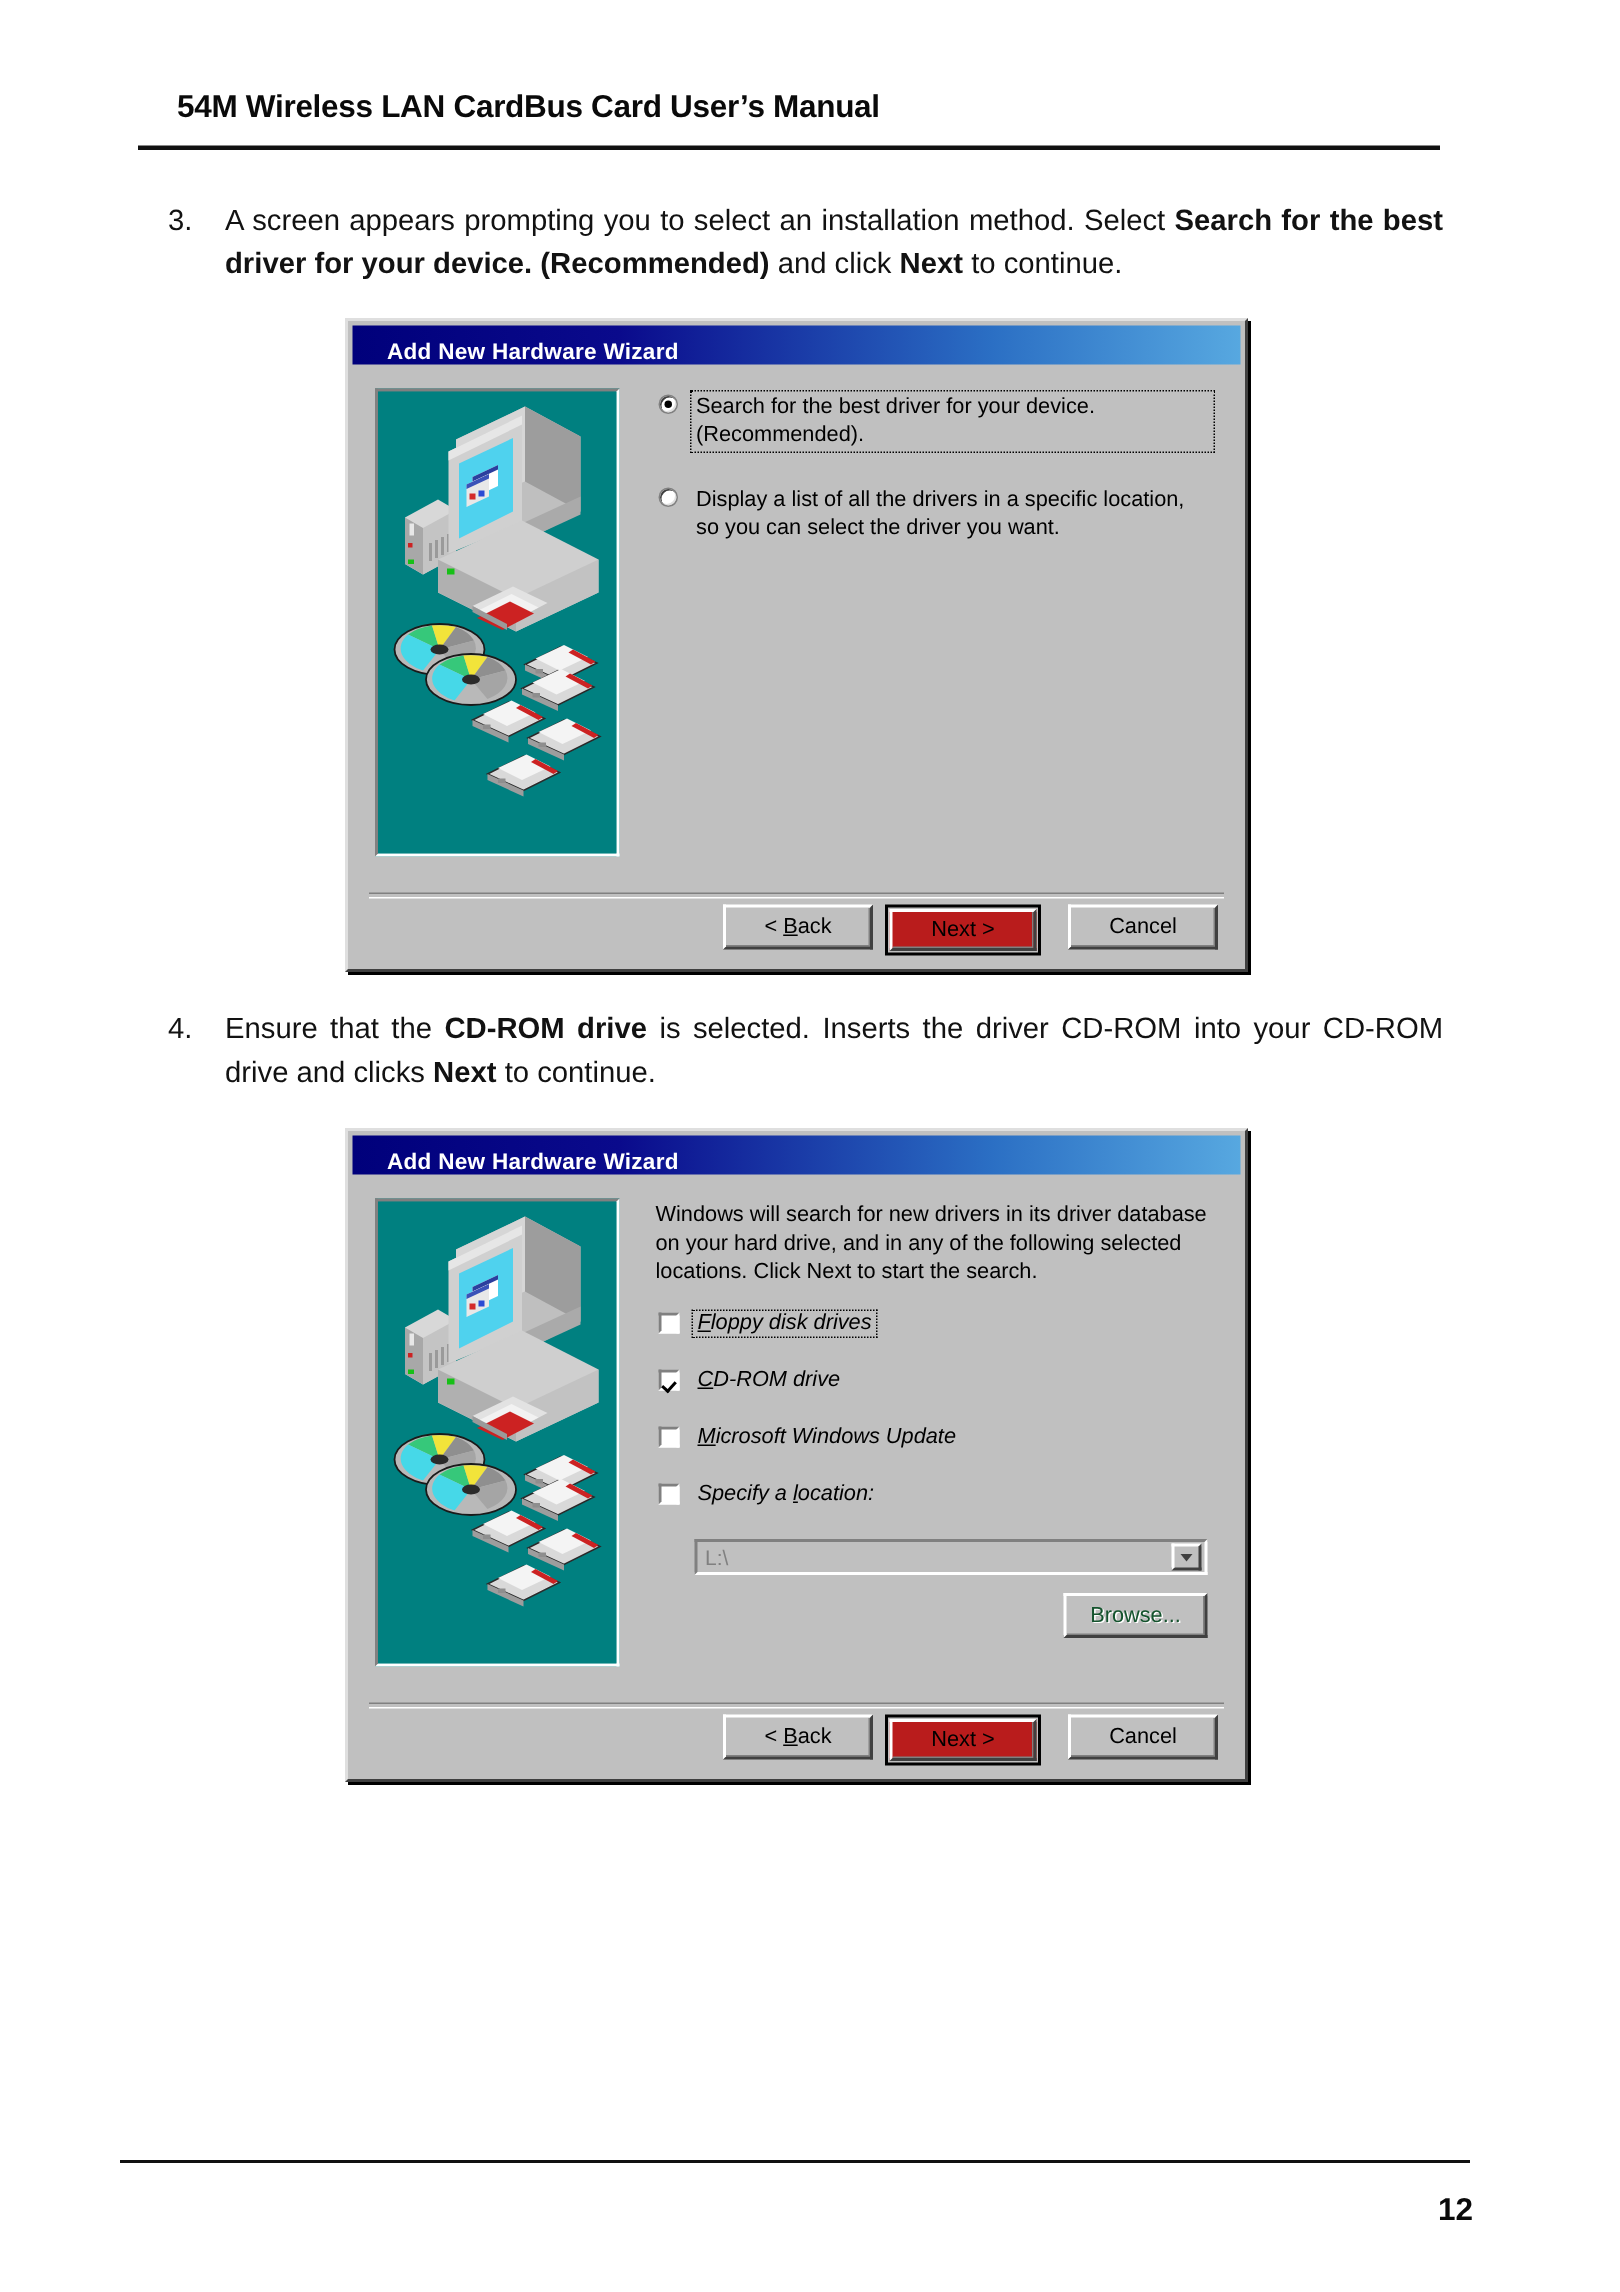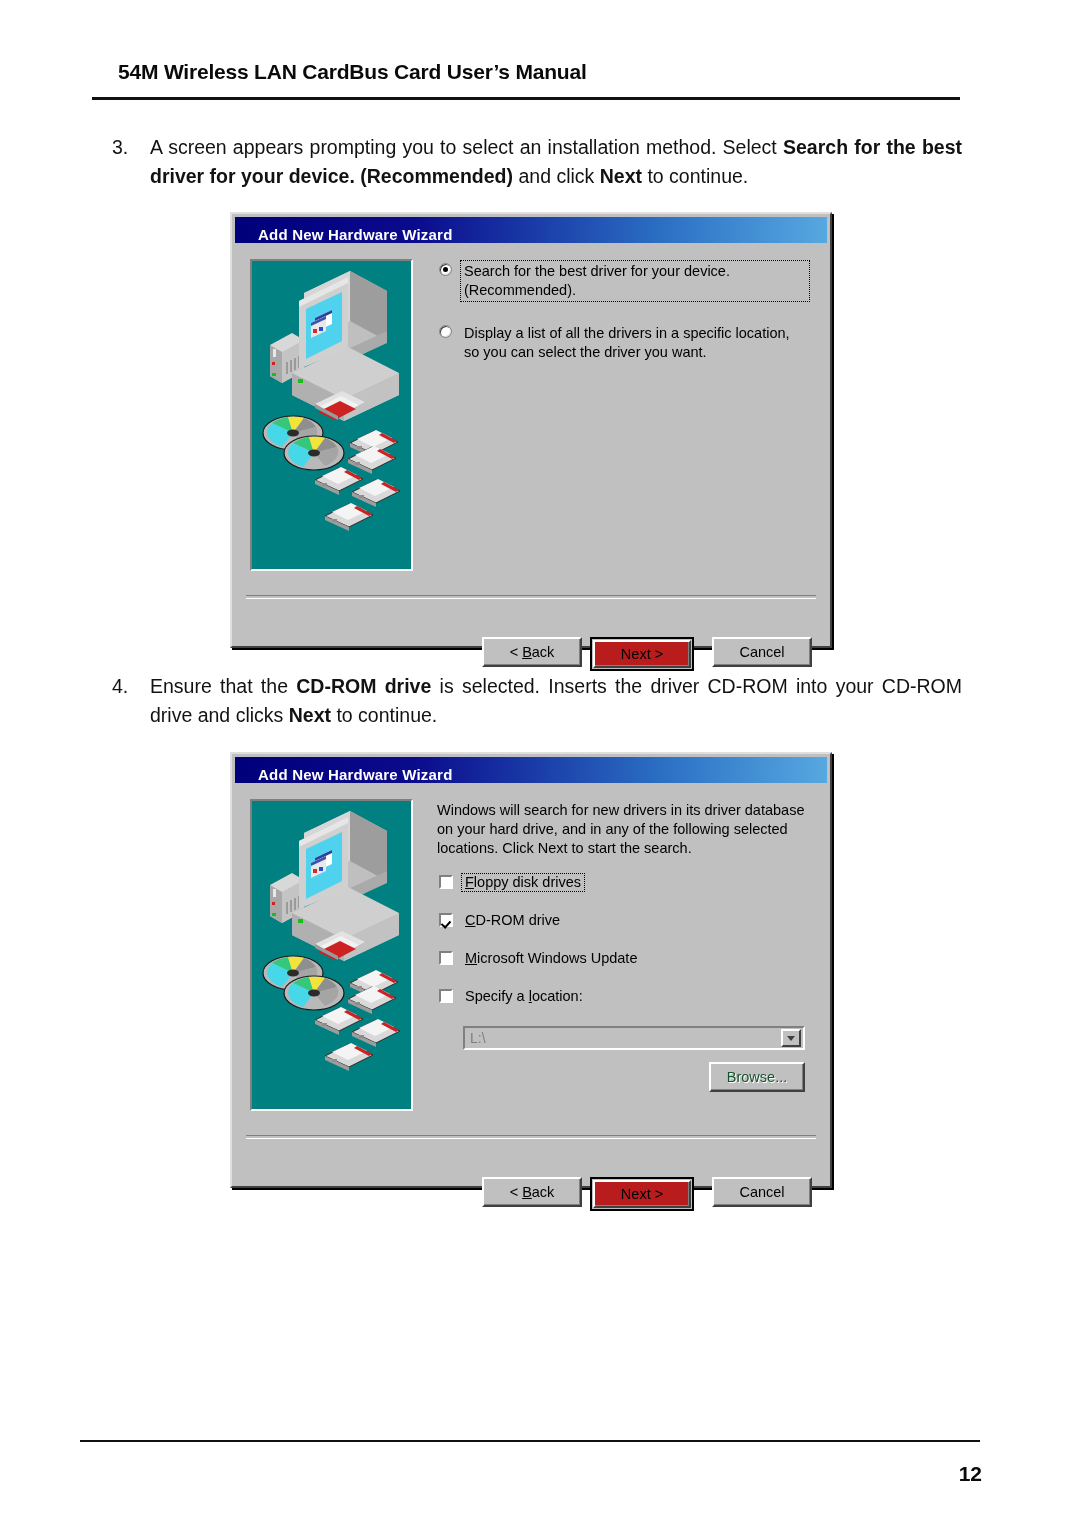--- a/index.html
+++ b/index.html
@@ -214,20 +214,21 @@
     left: 2px; top: 4px;
     width: 4px; height: 7px;
     border: solid #000;
     border-width: 0 2px 2px 0;
     transform: rotate(42deg);
   }
   .check-label {
     font-size: 14.5px;
     line-height: 17px;
     padding: 0 3px;
+    font-style: italic;
   }
   .check-label.focused { outline: 1px dotted #000; }
   .ul { text-decoration: underline; }
 
   
   .combo {
     margin: 2px 0 0 26px;
     width: 342px;
     height: 24px;
     background: #c0c0c0;
@@ -298,21 +299,21 @@
     left: 14px;
     right: 14px;
     top: 352px;
     height: 2px;
     border-top: 1px solid #808080;
     border-bottom: 1px solid #ffffff;
   }
   .btn-row {
     position: absolute;
     left: 0; right: 0;
-    top: 394px;
+    top: 360px;
     display: flex;
     justify-content: flex-end;
     padding-right: 18px;
     box-sizing: border-box;
   }
   .btn.nav { width: 100px; margin-left: 0; }
   .btn-gap { width: 8px; }
   .btn-gap-wide { width: 18px; }
   .btn.default-wrap {
     border: 2px solid #000;

